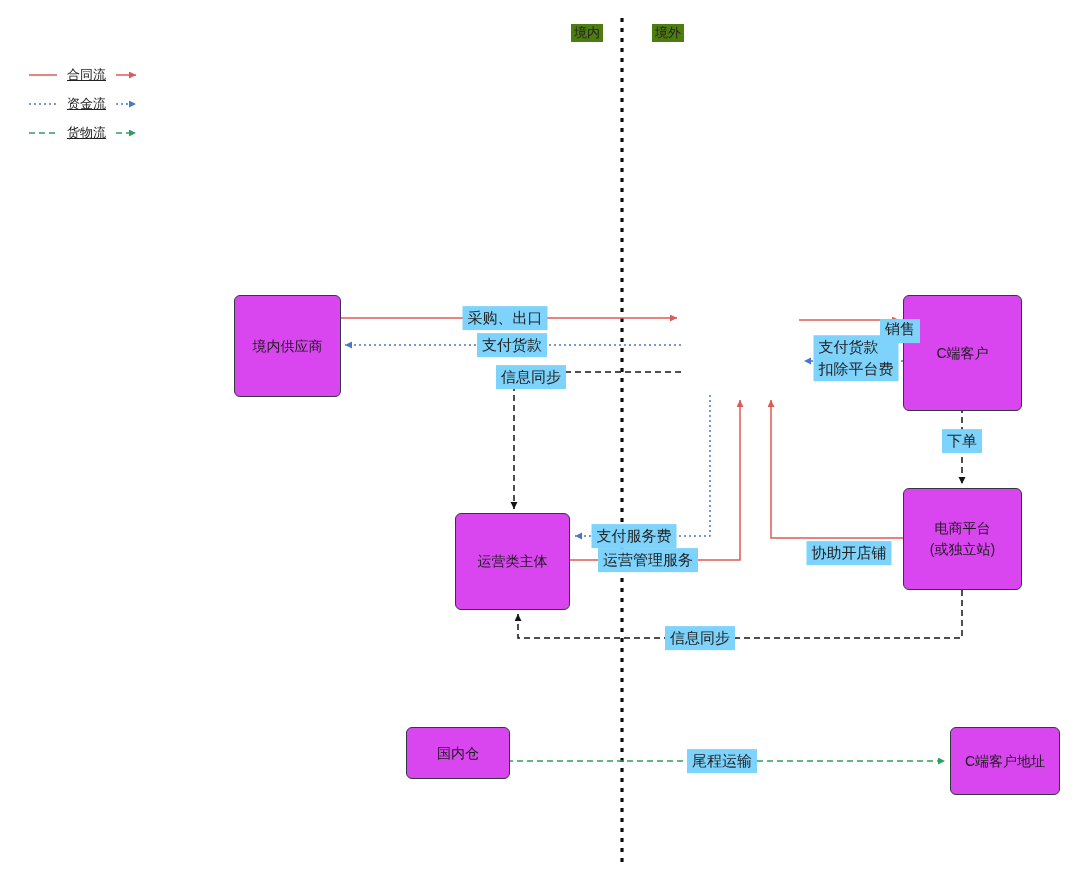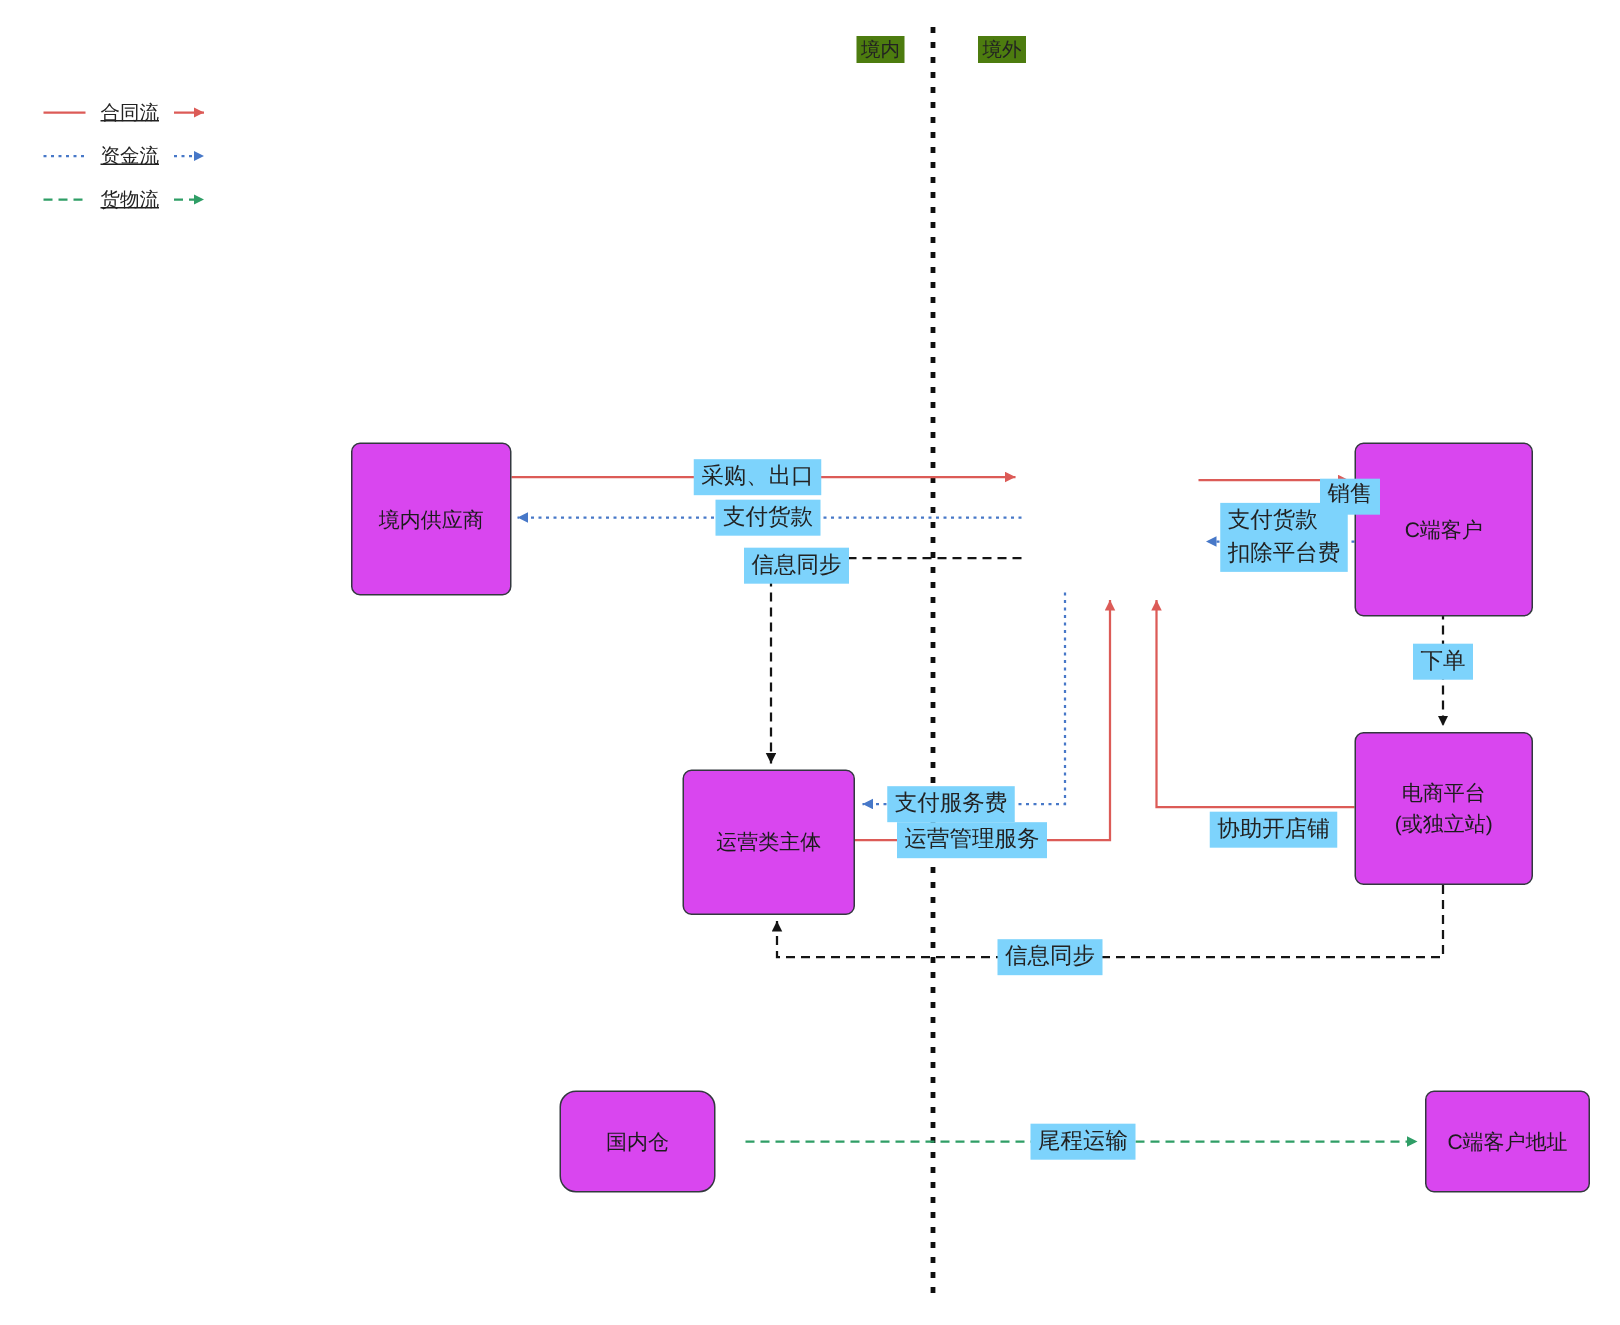--- a/index.html
+++ b/index.html
@@ -124,21 +124,21 @@
   <div class="node" style="left:903px; top:295px; width:119px; height:116px;">
     <span>C端客户</span>
   </div>
   <div class="node" style="left:455px; top:513px; width:115px; height:97px;">
     <span>运营类主体</span>
   </div>
   <div class="node" style="left:903px; top:488px; width:119px; height:102px;">
     <span>电商平台
 (或独立站)</span>
   </div>
-  <div class="node" style="left:373px; top:727px; width:104px; height:68px;border-radius:11px;">
+  <div class="node" style="left:406px; top:727px; width:104px; height:52px;">
     <span>国内仓</span>
   </div>
   <div class="node" style="left:950px; top:727px; width:110px; height:68px;">
     <span>C端客户地址</span>
   </div>
 
   <div class="edge-label" style="left:505px; top:318px;">采购、出口</div>
   <div class="edge-label" style="left:512px; top:345px;">支付货款</div>
   <div class="edge-label" style="left:531px; top:377px;">信息同步</div>
   <div class="edge-label" style="left:900px; top:331px;font-family:Liberation Mono, monospace;">销售</div>

